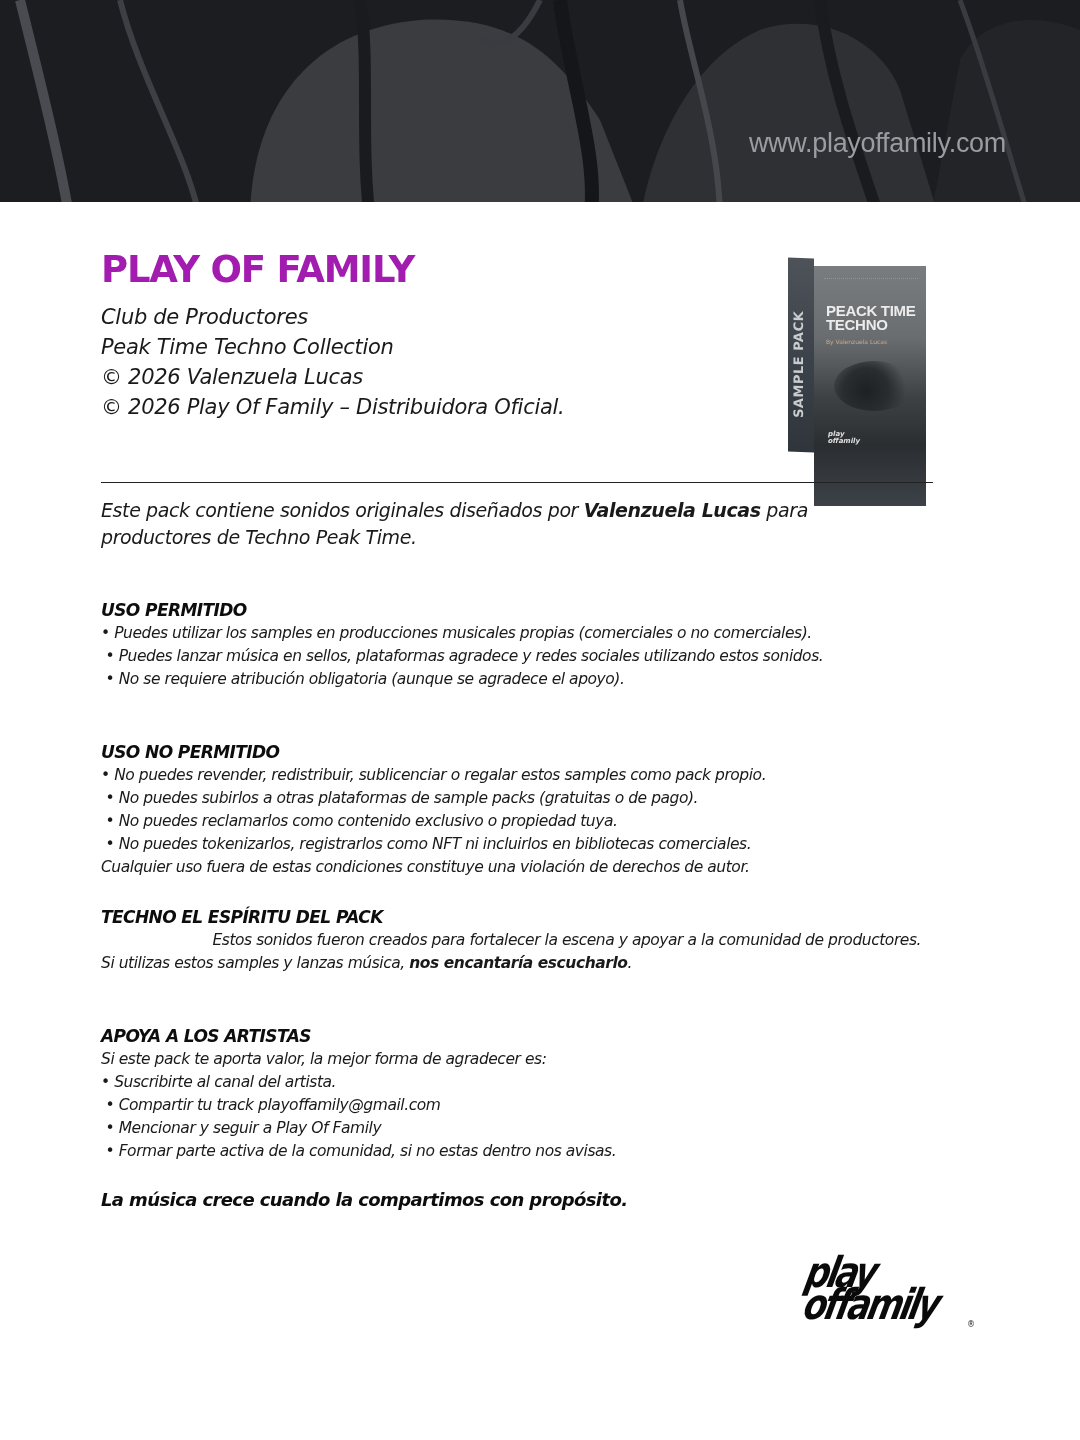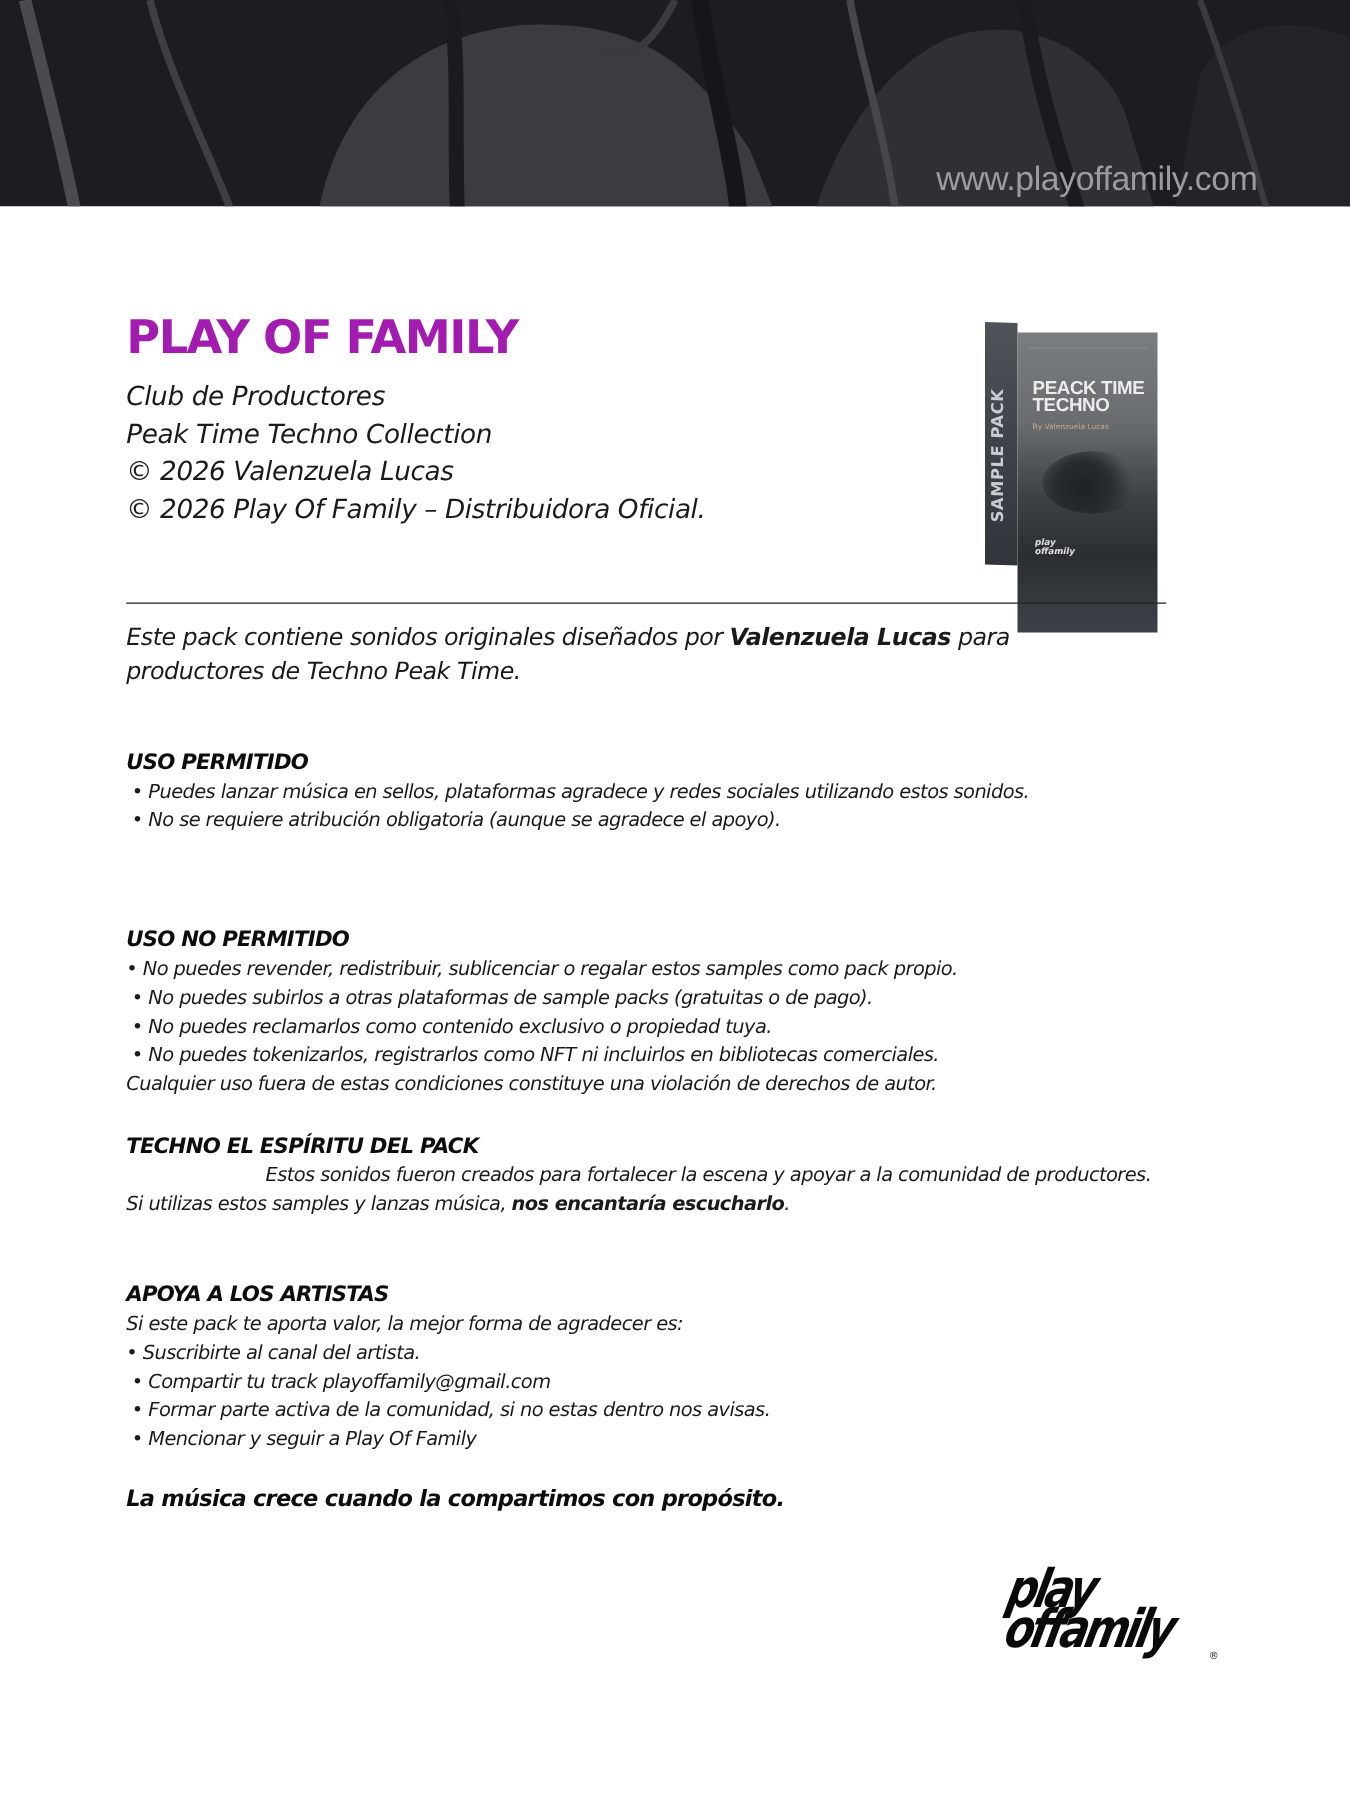--- a/index.html
+++ b/index.html
@@ -1,21 +1,21 @@
 <!DOCTYPE html>
 <html><head>
 <meta charset="utf-8">
 <style>
   * { margin: 0; padding: 0; box-sizing: border-box; }
   html, body { width: 1080px; height: 1440px; background: #ffffff; overflow: hidden; }
   body { font-family: "DejaVu Sans", "Liberation Sans", sans-serif; color: #111; position: relative; }
 
   
   .banner {
-    position: absolute; left: 0; top: 0; width: 1080px; height: 165px;
+    position: absolute; left: 0; top: 0; width: 1080px; height: 202px;
     background: #1c1d21; overflow: hidden;
   }
   .banner svg { position: absolute; left: 0; top: 0; }
   .banner-url {
     position: absolute; right: 74px; top: 128px;
     font-family: "Liberation Sans", sans-serif; font-size: 27px; color: #9a9ca1;
     letter-spacing: -0.3px;
   }
 
   
@@ -156,20 +156,21 @@
     </div>
   </div>
 </div>
 
 <div class="divider"></div>
 
 <div class="intro"><span>Este pack contiene sonidos originales diseñados por </span><b>Valenzuela Lucas</b><span> para productores de Techno Peak Time.</span></div>
 
 <div class="section" style="top:599px;">
   <div class="sec-heading">USO PERMITIDO</div>
+  <div class="sec-line">• Puedes utilizar los samples en producciones musicales propias (comerciales o no comerciales).</div>
   <div class="sec-line"> • Puedes lanzar música en sellos, plataformas agradece y redes sociales utilizando estos sonidos.</div>
   <div class="sec-line"> • No se requiere atribución obligatoria (aunque se agradece el apoyo).</div>
 </div>
 
 <div class="section" style="top:741px;">
   <div class="sec-heading">USO NO PERMITIDO</div>
   <div class="sec-line">• No puedes revender, redistribuir, sublicenciar o regalar estos samples como pack propio.</div>
   <div class="sec-line"> • No puedes subirlos a otras plataformas de sample packs (gratuitas o de pago).</div>
   <div class="sec-line"> • No puedes reclamarlos como contenido exclusivo o propiedad tuya.</div>
   <div class="sec-line"> • No puedes tokenizarlos, registrarlos como NFT ni incluirlos en bibliotecas comerciales.</div>
@@ -180,22 +181,22 @@
   <div class="sec-heading">TECHNO EL ESPÍRITU DEL PACK</div>
   <div class="sec-line bold">Estos sonidos fueron creados para fortalecer la escena y apoyar a la comunidad de productores.</div>
   <div class="sec-line"><span>Si utilizas estos samples y lanzas música, </span><b>nos encantaría escucharlo</b><span>.</span></div>
 </div>
 
 <div class="section" style="top:1025px;">
   <div class="sec-heading">APOYA A LOS ARTISTAS</div>
   <div class="sec-line">Si este pack te aporta valor, la mejor forma de agradecer es:</div>
   <div class="sec-line">• Suscribirte al canal del artista.</div>
   <div class="sec-line"> • Compartir tu track playoffamily@gmail.com</div>
+  <div class="sec-line"> • Mencionar y seguir a Play Of Family</div>
   <div class="sec-line"> • Formar parte activa de la comunidad, si no estas dentro nos avisas.</div>
-  <div class="sec-line"> • Mencionar y seguir a Play Of Family</div>
 </div>
 
 <div class="closing">La música crece cuando la compartimos con propósito.</div>
 
 <div class="brand-logo">
   <div class="l1">play</div>
   <div class="l2">offamily</div>
   <div class="reg">®</div>
 </div>
 

